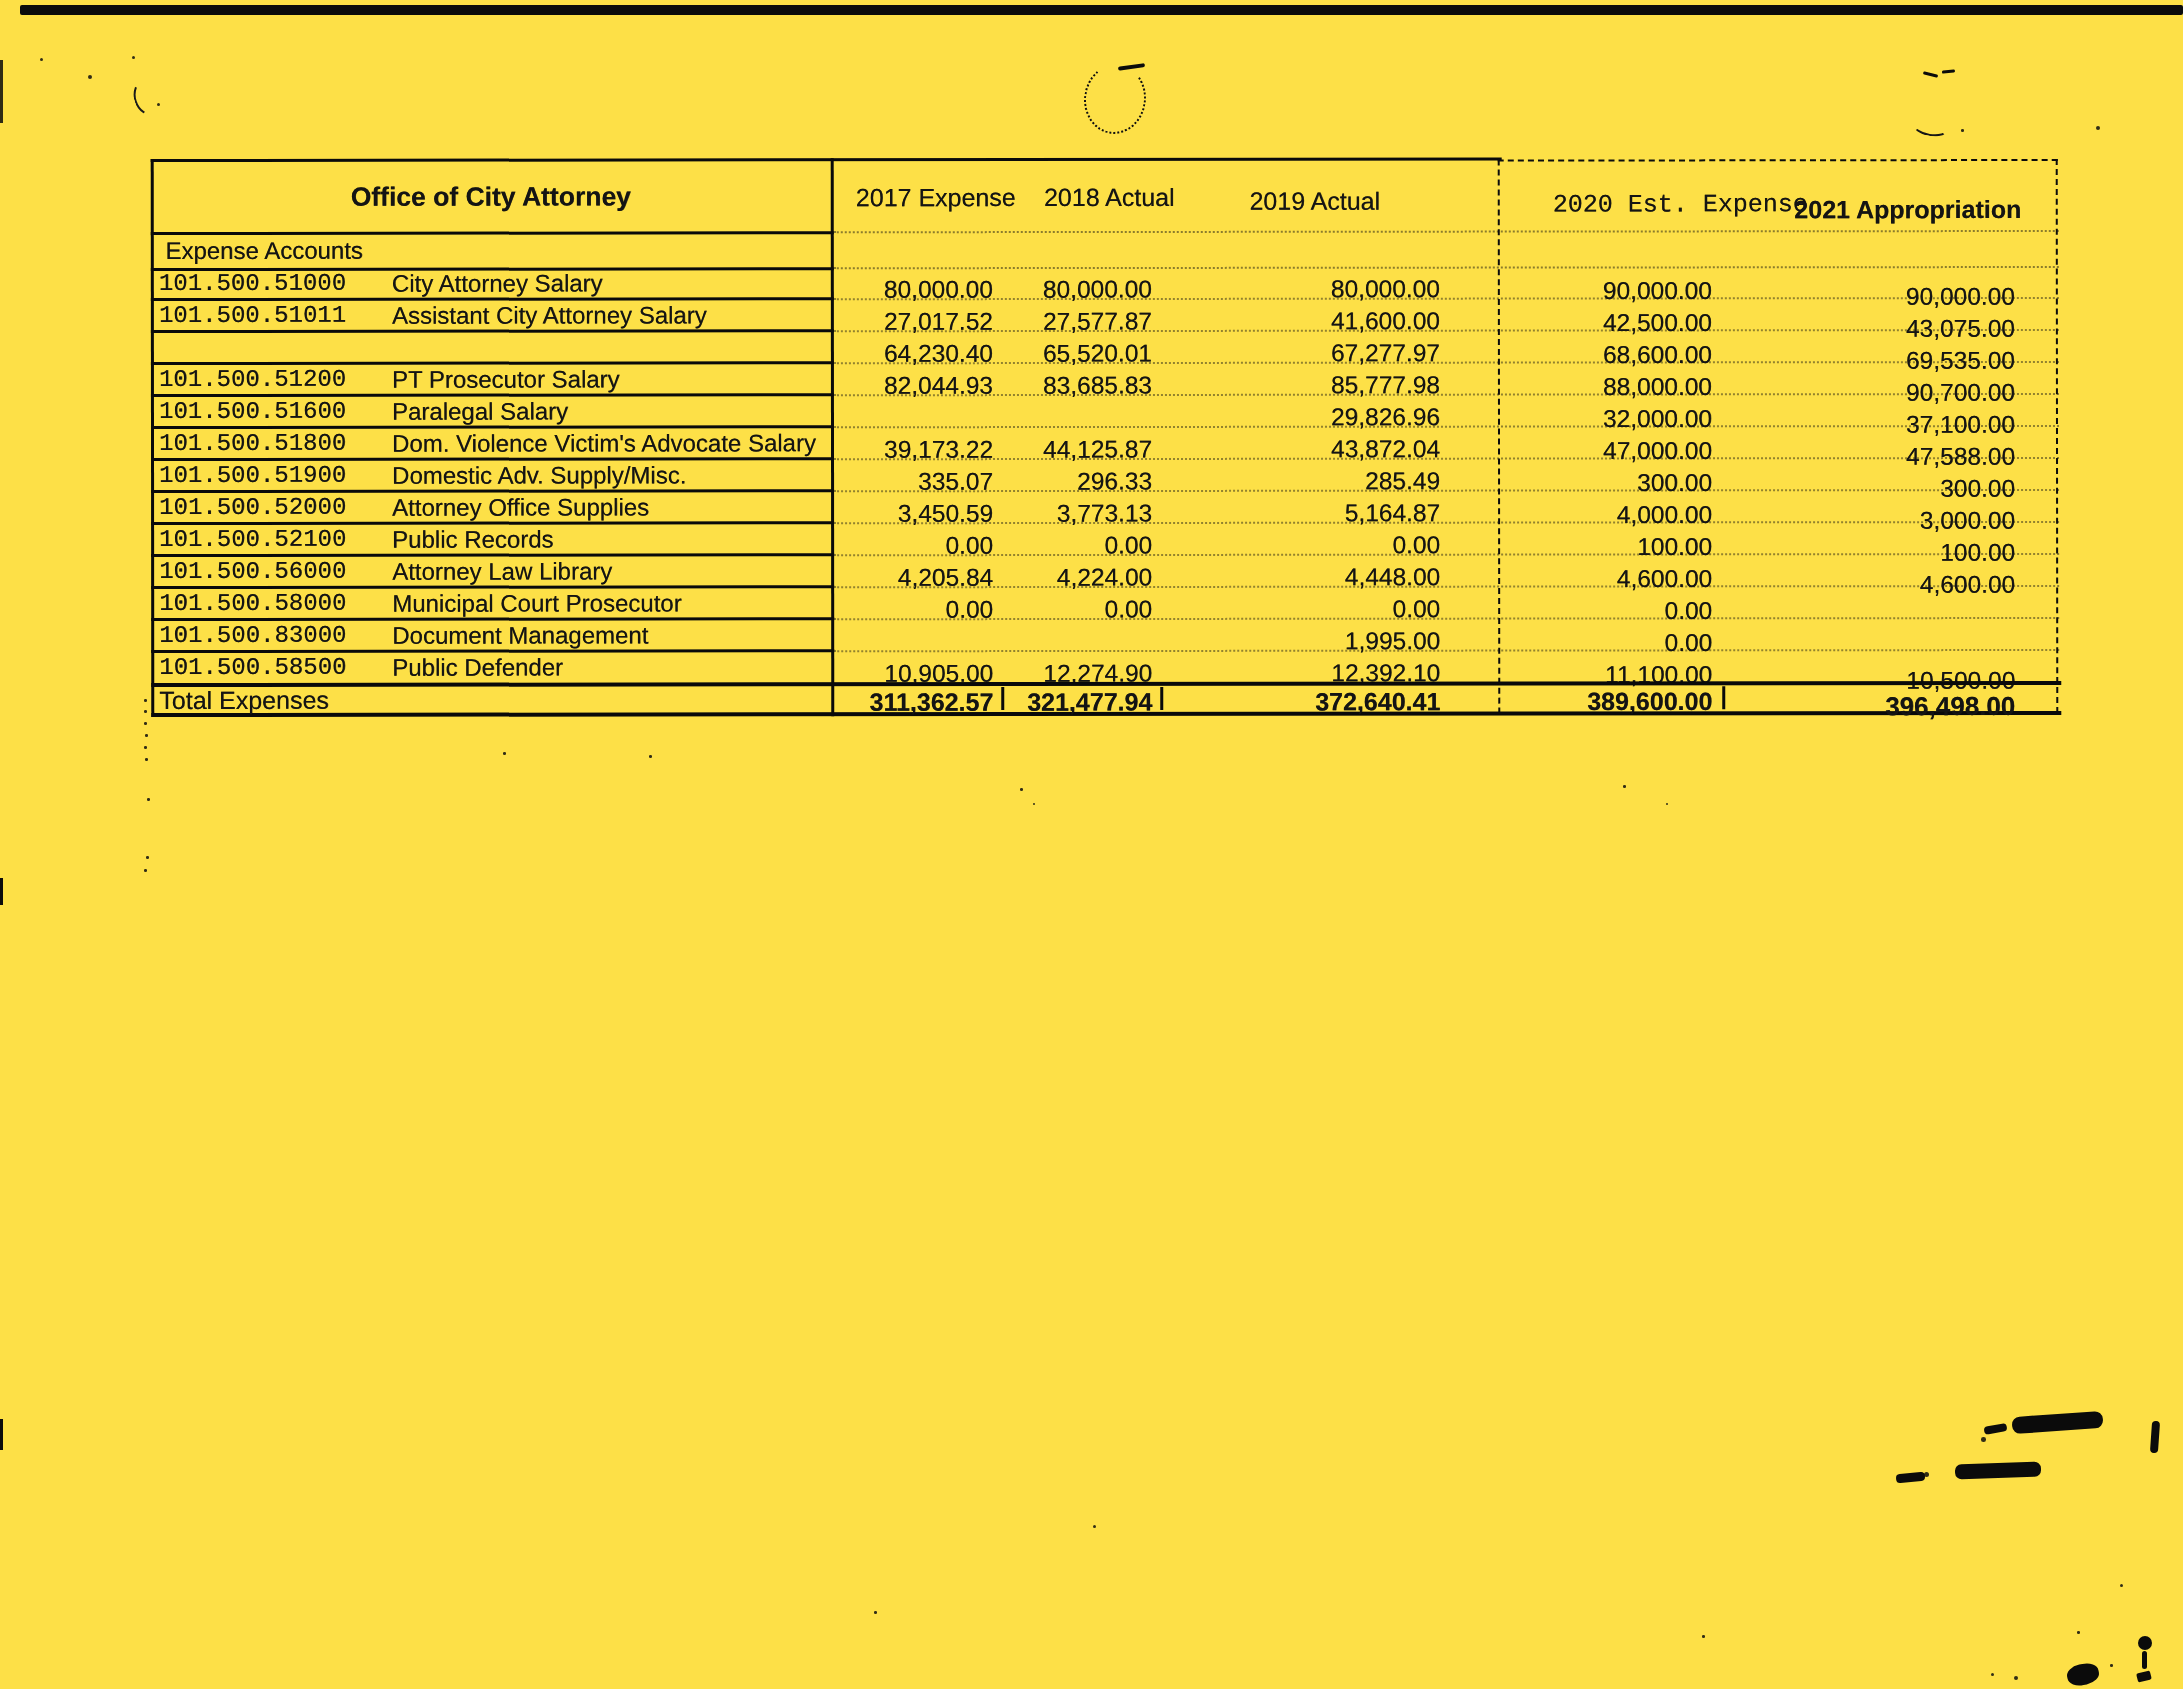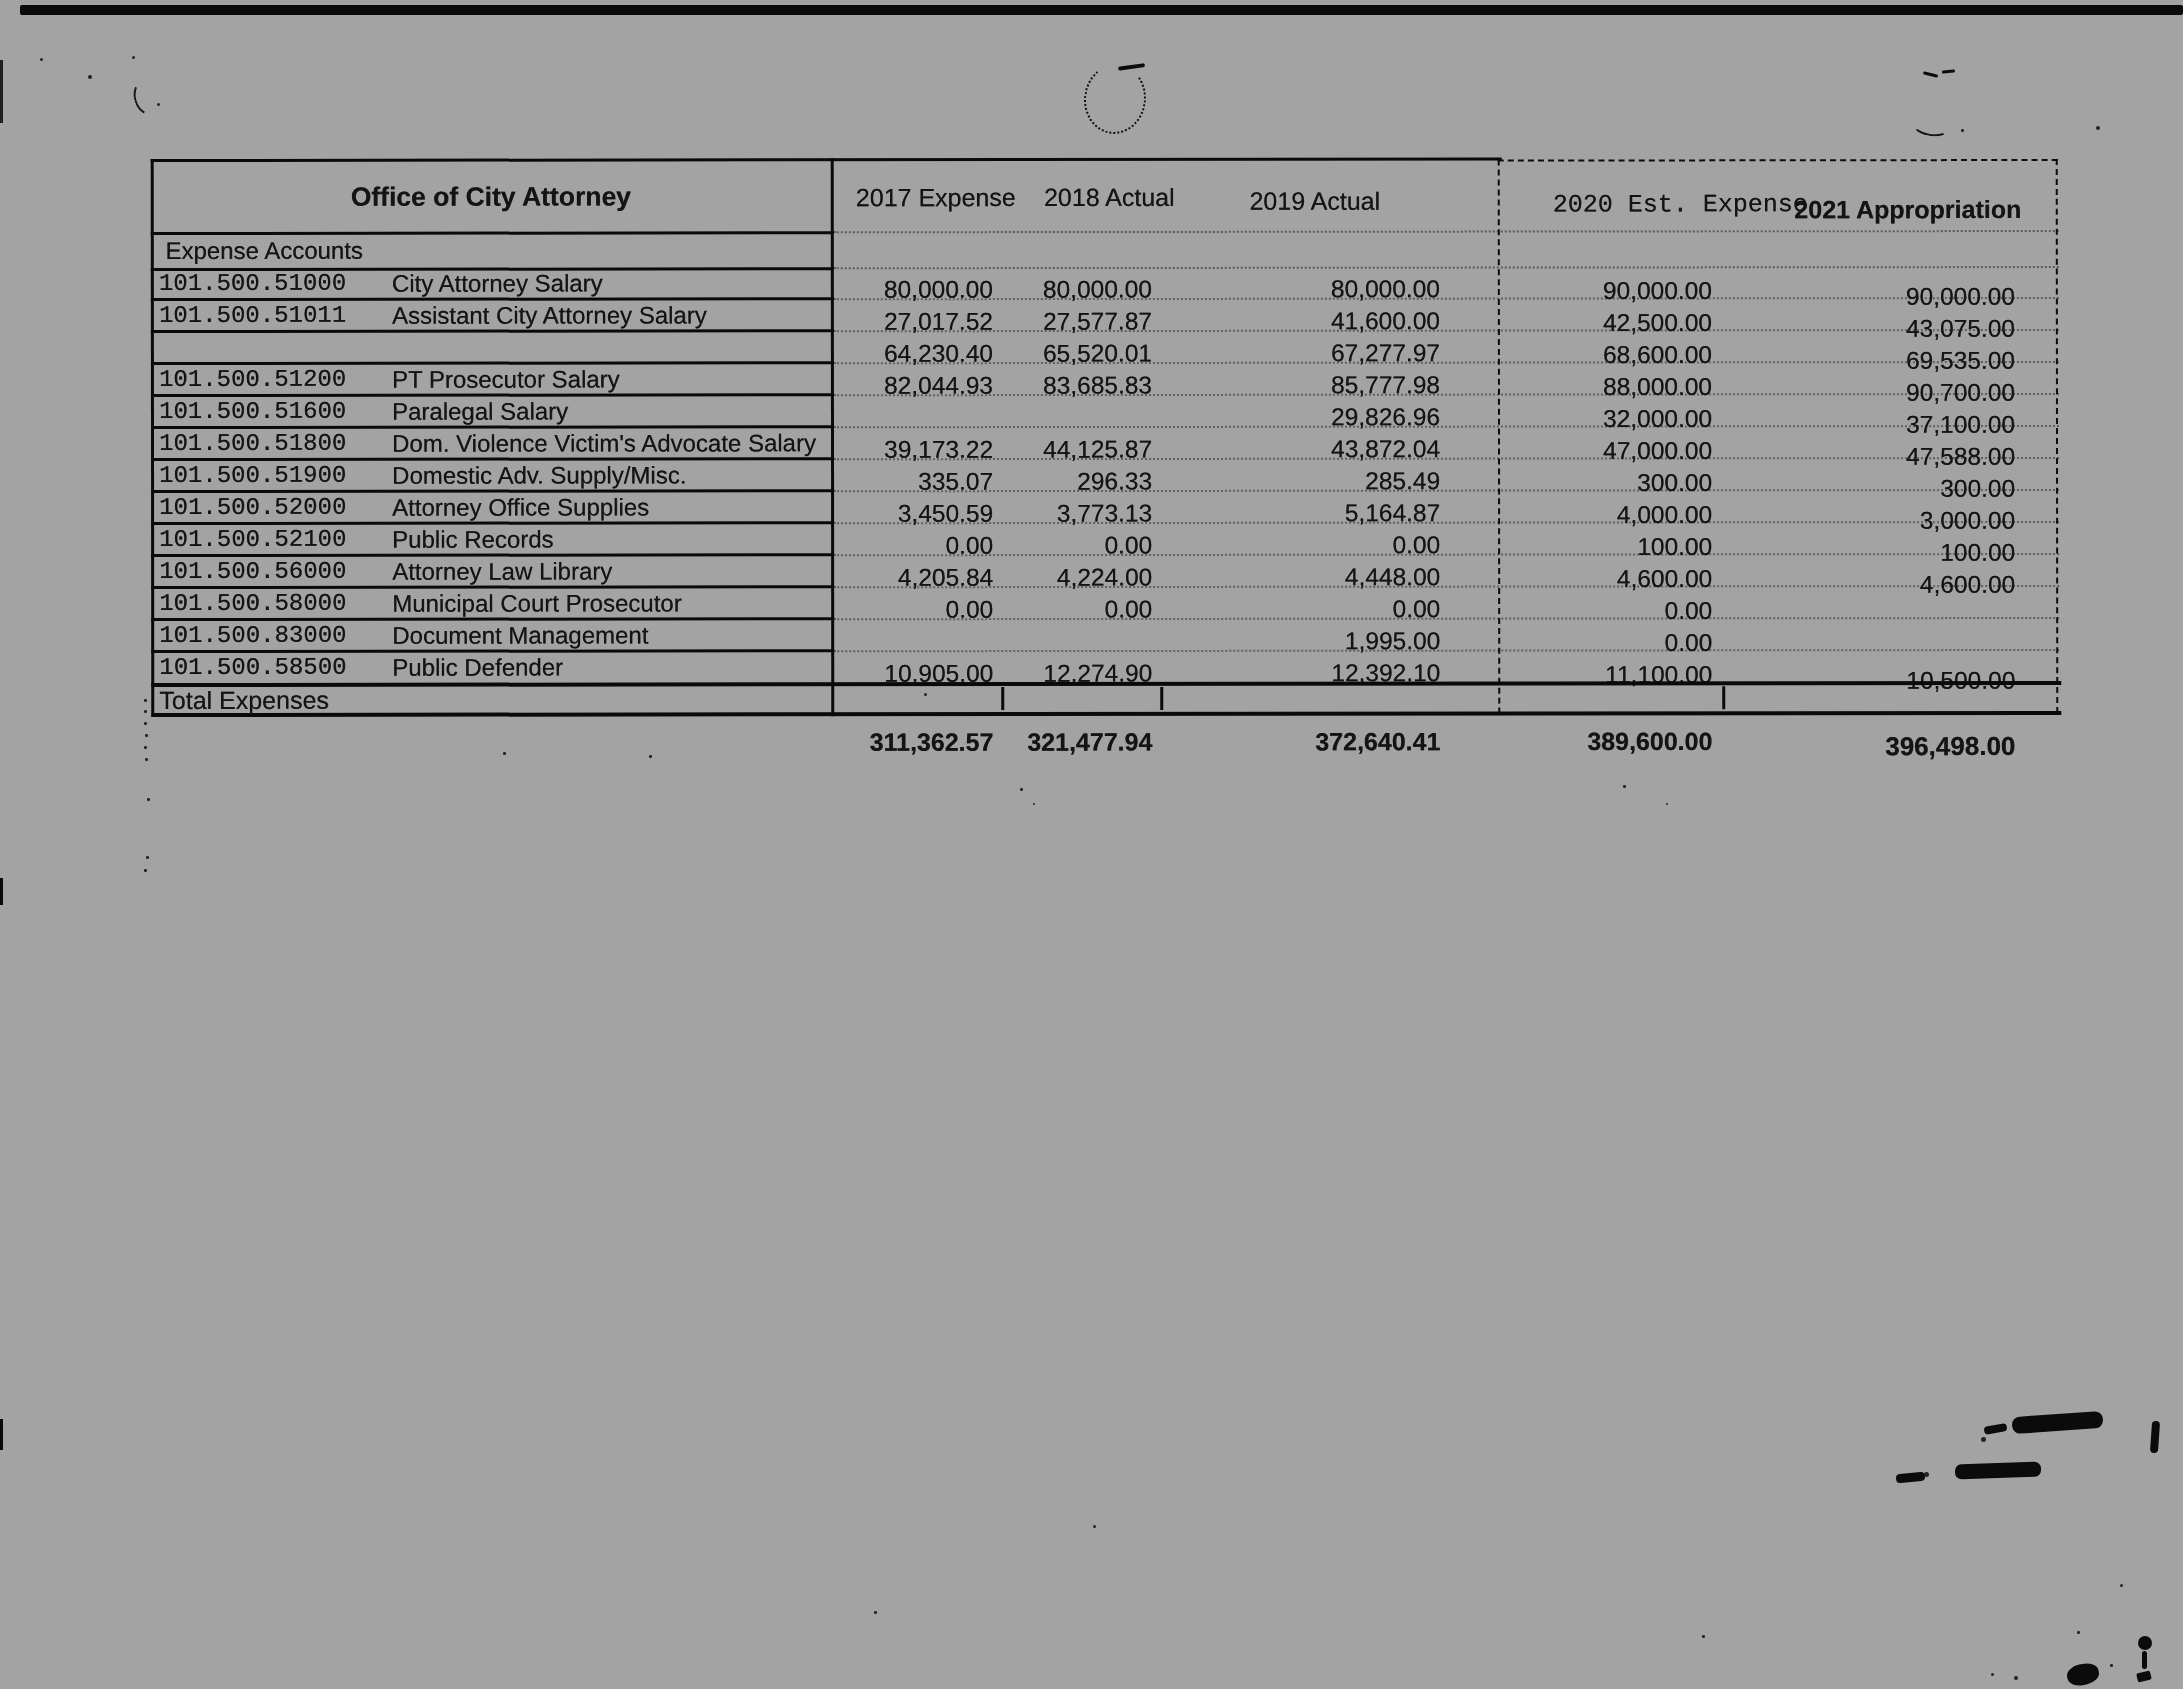--- a/index.html
+++ b/index.html
@@ -1,19 +1,19 @@
 <!DOCTYPE html>
 <html style="font-size:10.6px"><head>
 <meta charset="utf-8">
 <style>
   html,body{margin:0;padding:0;background:#e8e8e6;}
   .page{
     position:relative;
     width:2183px;height:1689px;
-    background:#a3a3a3;
+    background:#fde047;
     overflow:hidden;
     font-family:"Liberation Sans", sans-serif;
     color:#121212;
   }
   .ink{ text-shadow:0.3px 0 0.3px rgba(10,10,10,.65); color:#141414; }
   
   .tbl{
     position:absolute; left:151px; top:158px; width:1910px; height:558px;
     transform:rotate(-0.06deg);
   }
@@ -62,21 +62,21 @@
   }
   .v0{ right:1068px; } .v1{ right:909px; } .v2{ right:621px; }
   .v3{ right:349px; }  .v4{ right:46px; }
   .off1{ transform:translateY(6.6px); }
   .off2{ transform:translateY(8.6px); }
   .off3{ transform:translateY(14.6px); }
   .total-row{ position:absolute; left:0; top:527px; width:1910px; height:27px; }
   .total-label{
     position:absolute; left:8px; top:0; font-size:25px; font-weight:400; line-height:28px;
   }
-  .tval{ font-weight:700; font-size:25px; line-height:28px;margin-top:40px; }
+  .tval{ font-weight:700; font-size:25px; line-height:28px; }
   .toff{ transform:translateY(2.6px); }
   .toff4{ transform:translateY(8px); font-size:26px; }
   .tsep{ position:absolute; top:2px; width:2.6px; height:23px; background:#0a0a0a; }
   .ts0{ left:850px; } .ts1{ left:1009px; } .ts3{ left:1571px; }
   
   .art{ position:absolute; background:#0b0b0b; }
   .top-line{ left:20px; top:4.6px; width:2163px; height:10.6px; border-radius:2px; }
   .tl-tick{ left:0; top:60px; width:3.3px; height:63px; opacity:.85; }
   .ledge1{ left:0; top:878px; width:3.3px; height:26.5px; }
   .ledge2{ left:0; top:1419px; width:3.3px; height:30.5px; }

